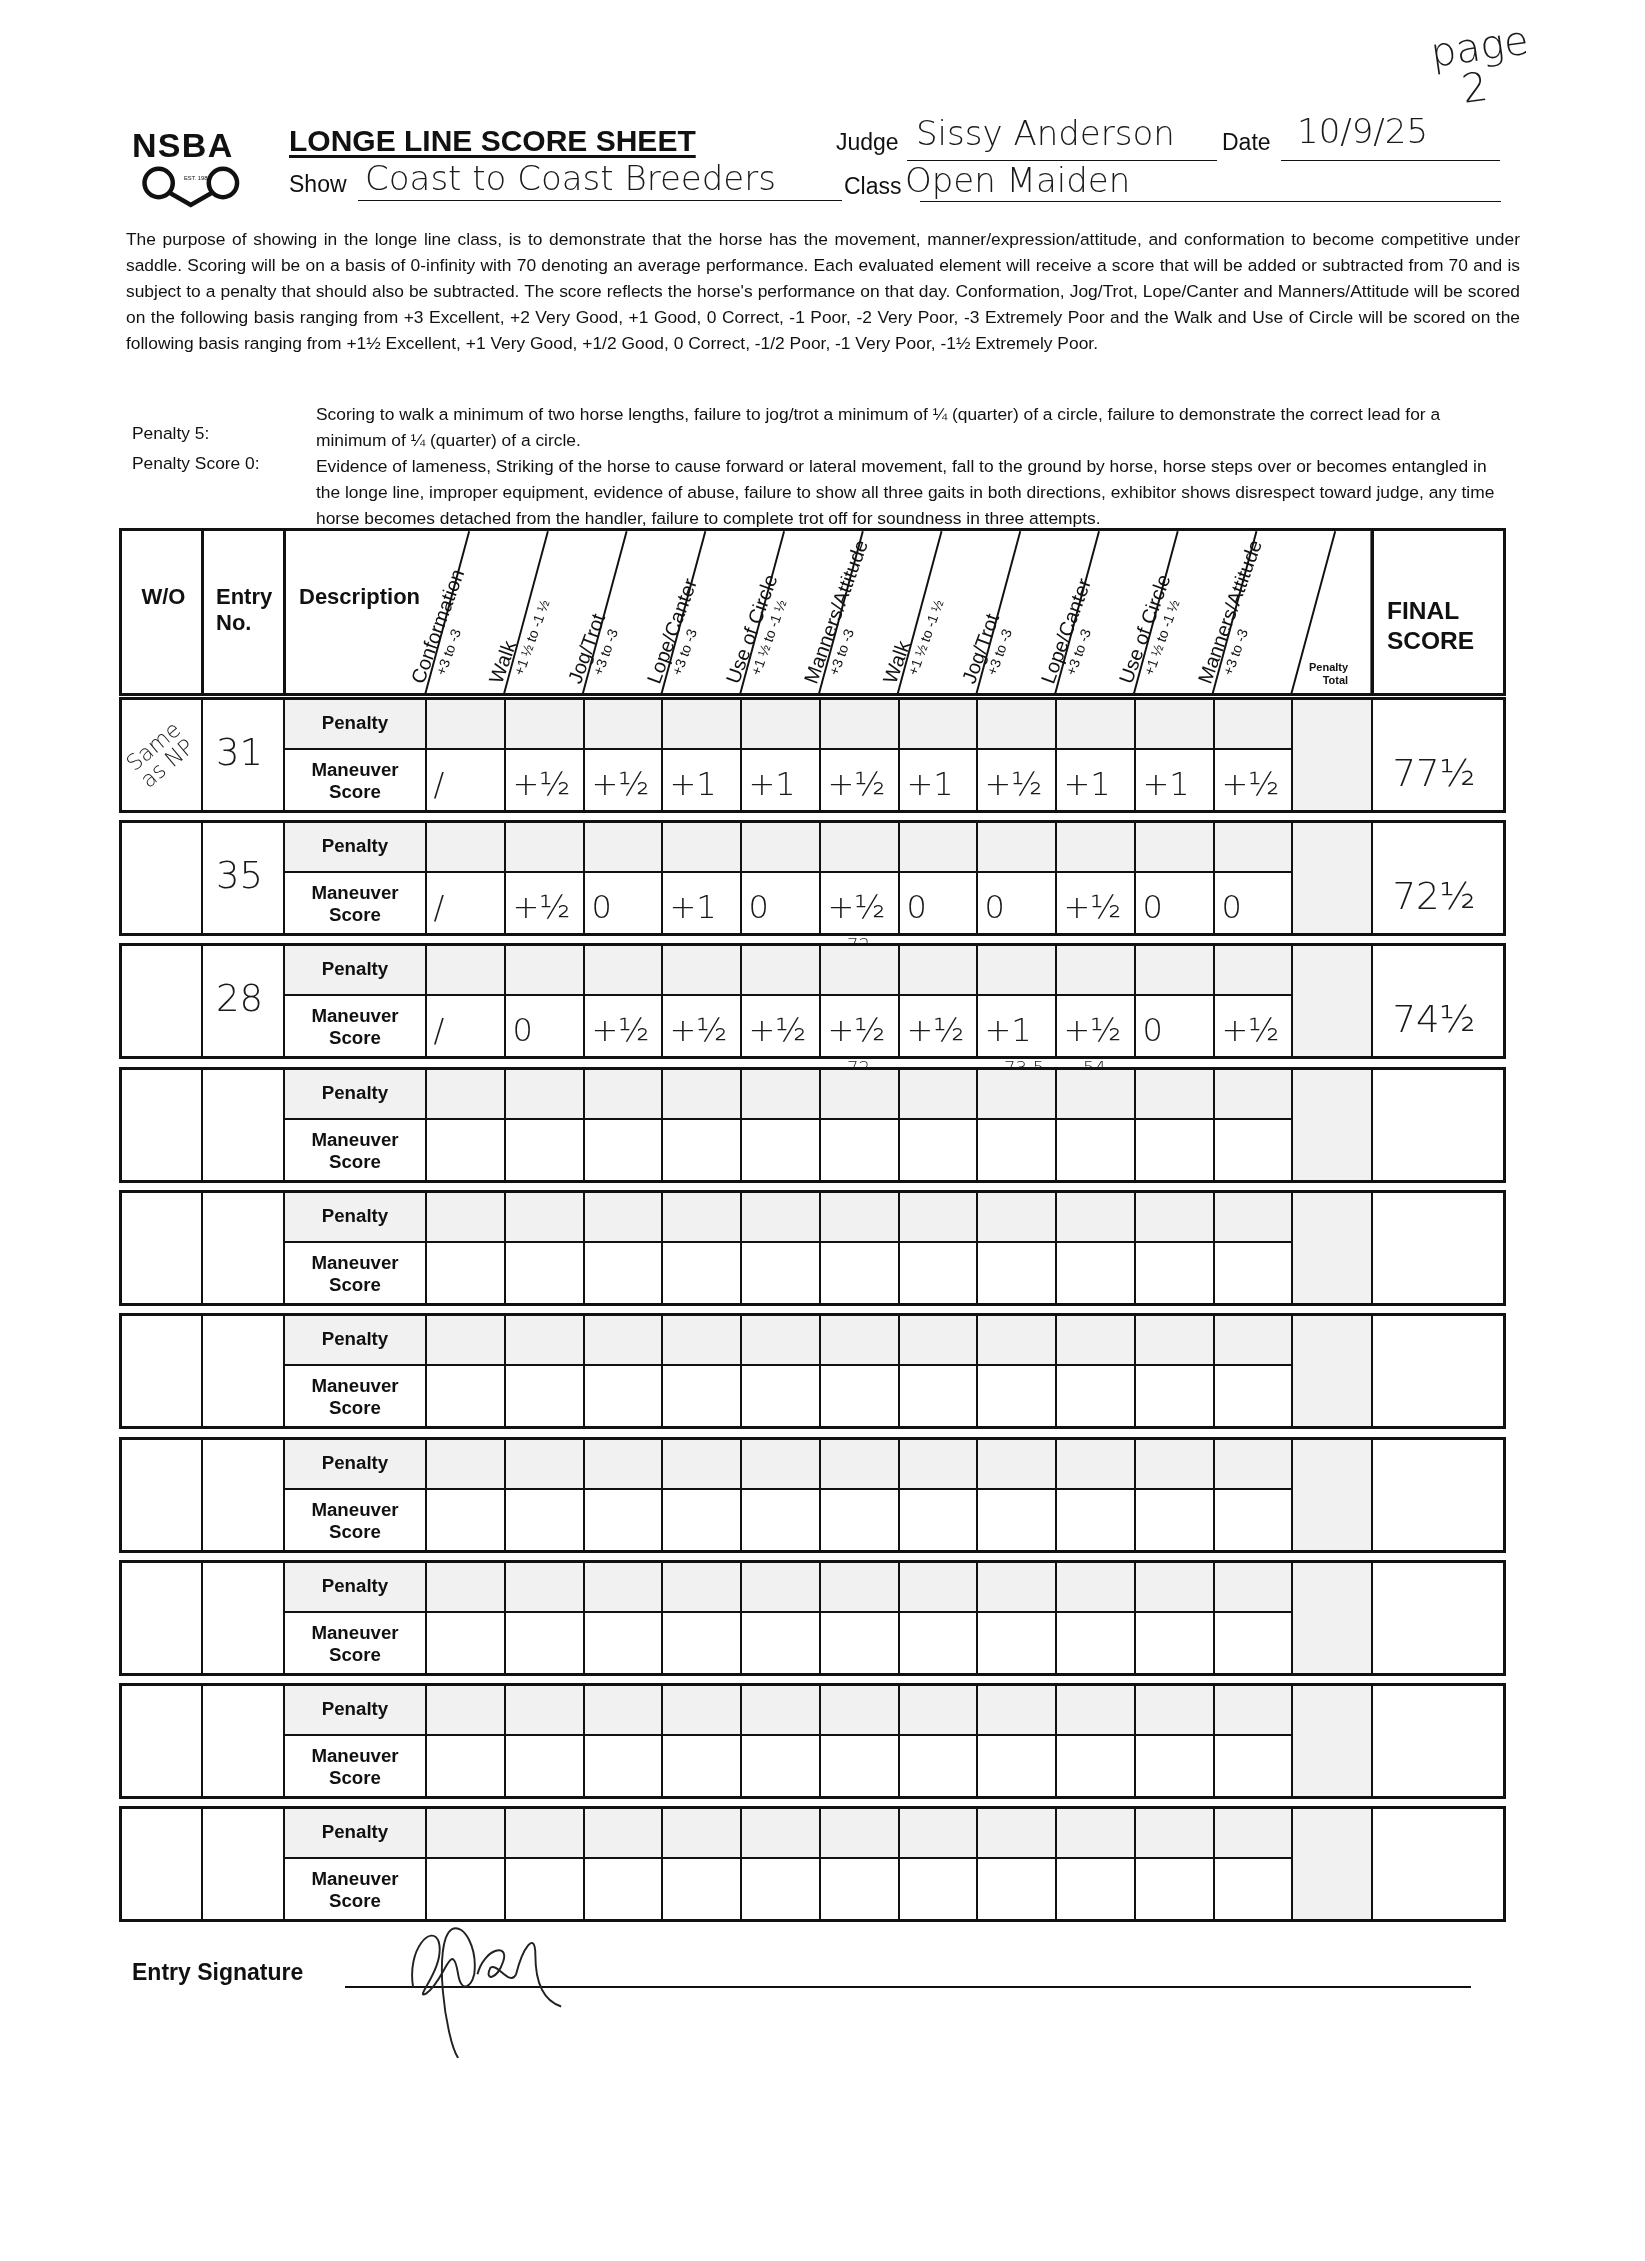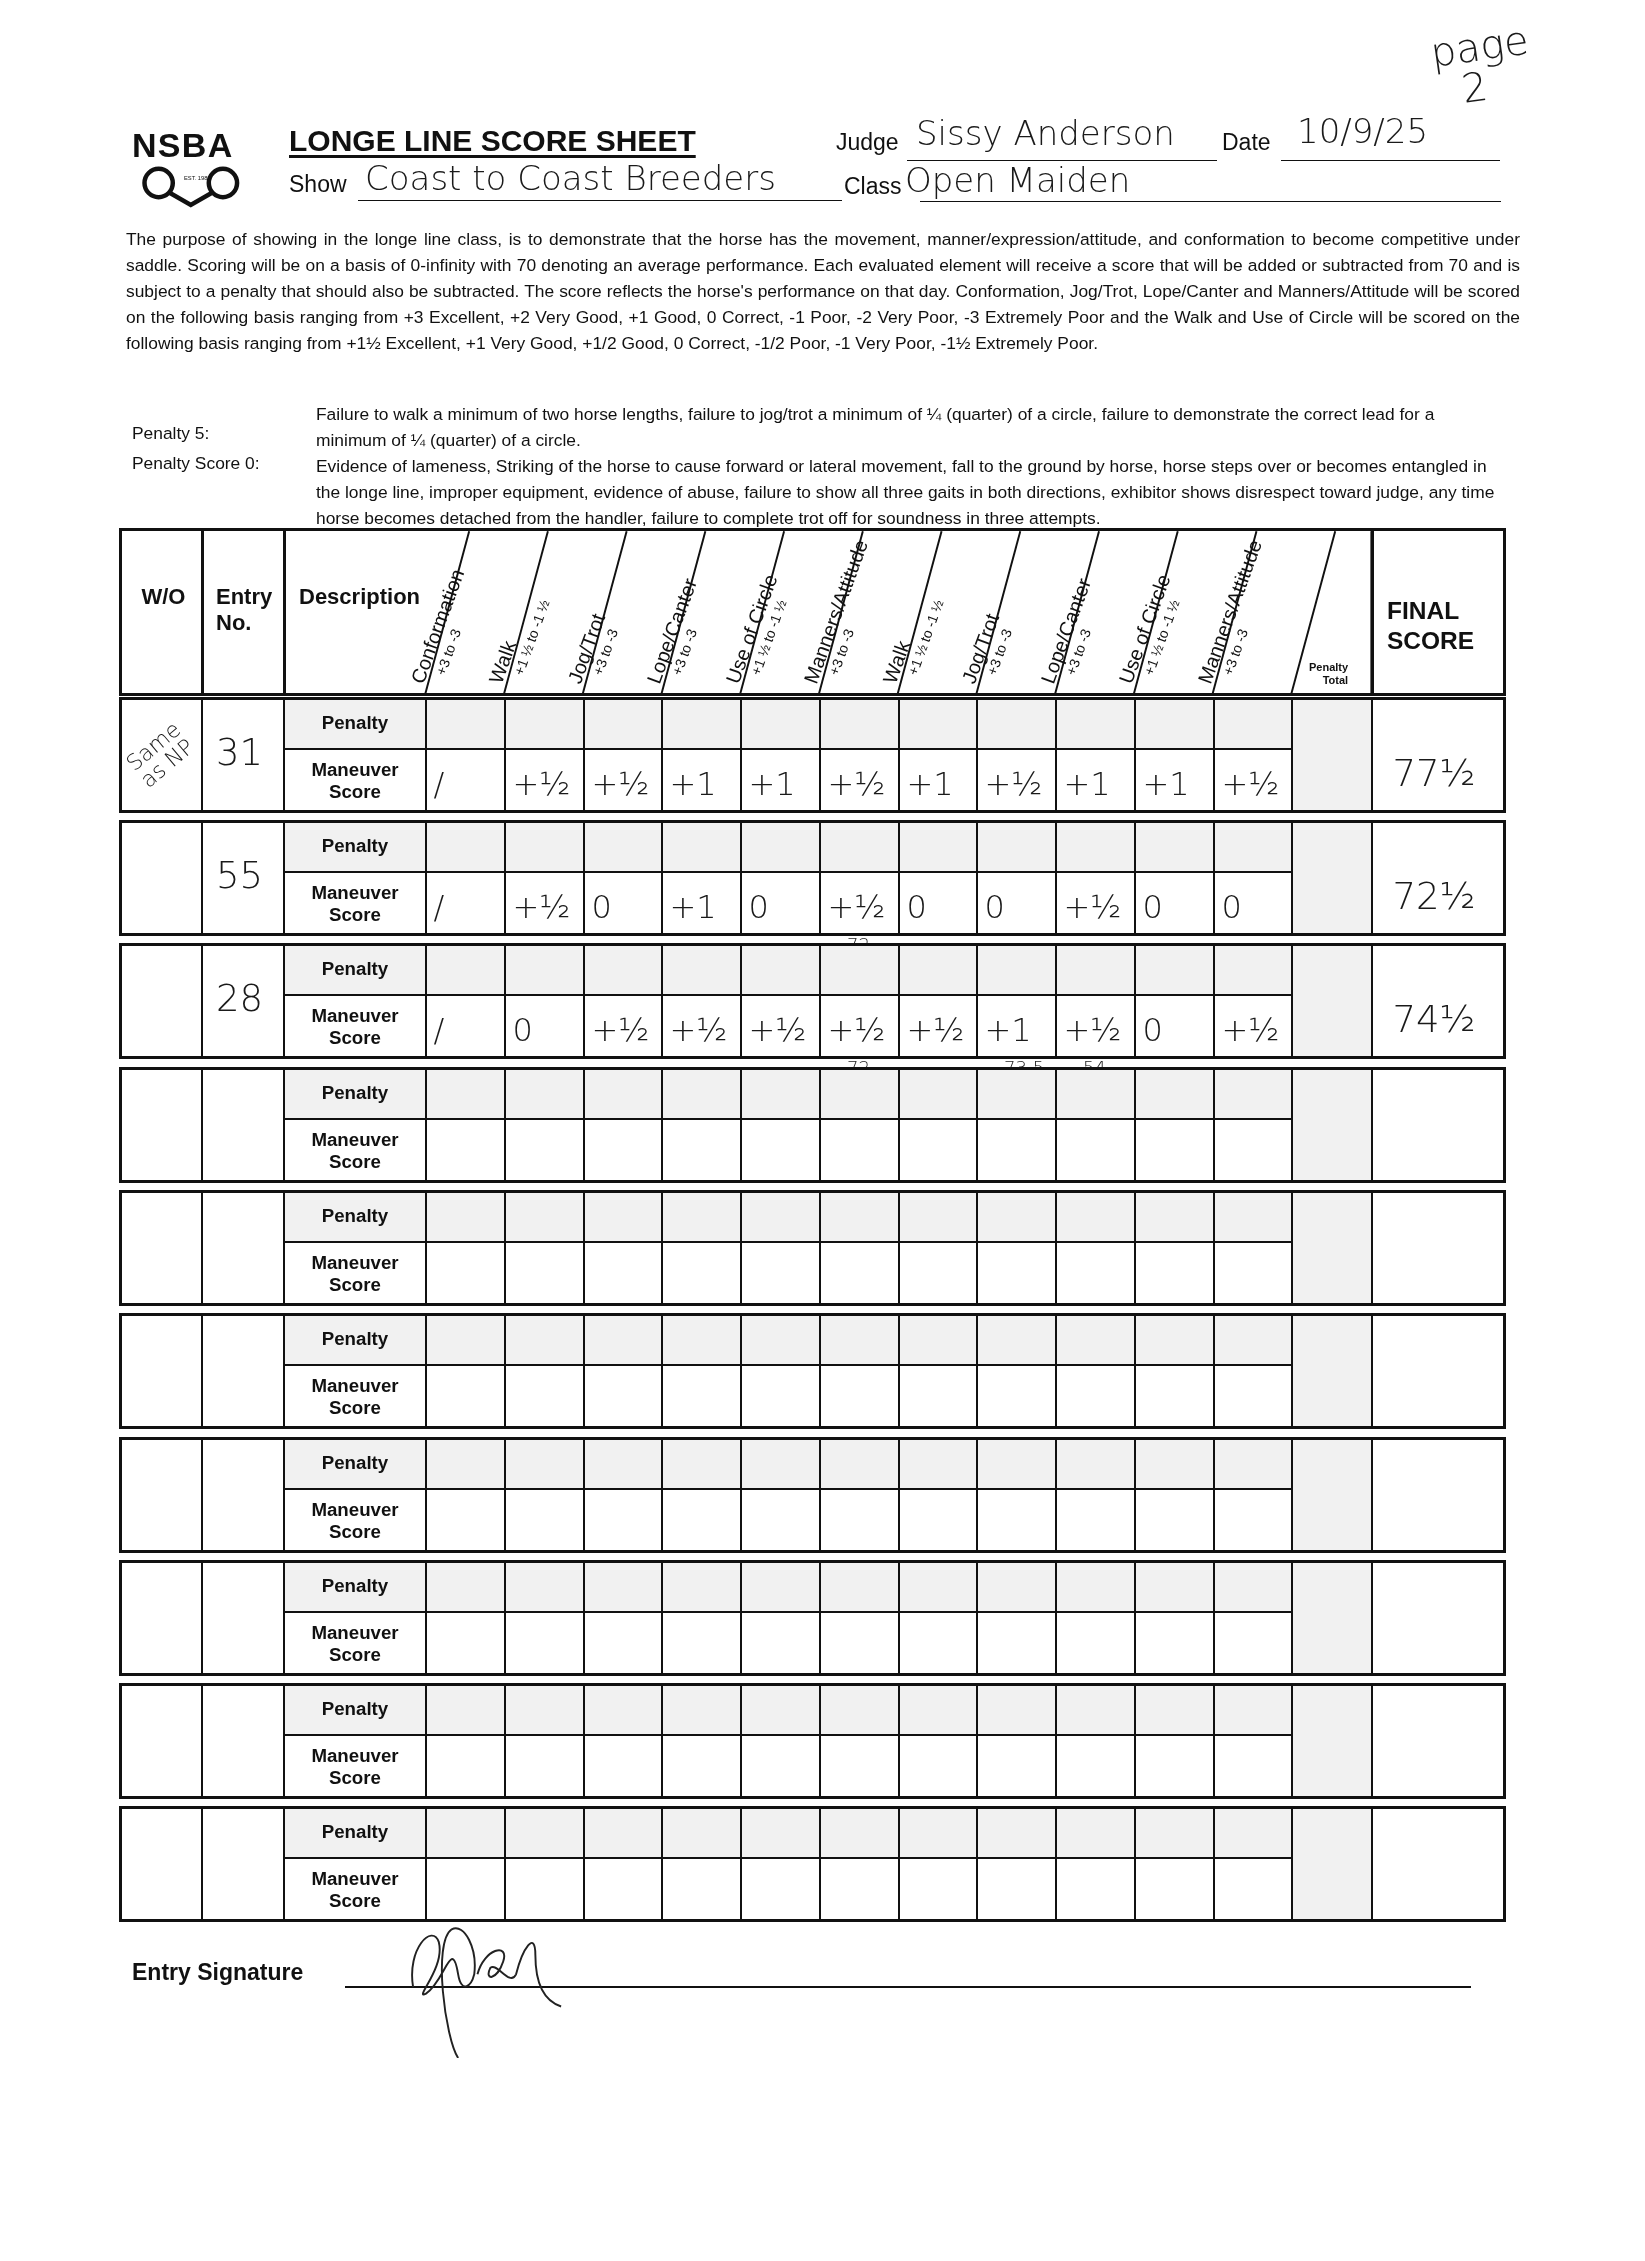--- a/index.html
+++ b/index.html
@@ -67,21 +67,21 @@
 <div class="abs lbl" style="left:289px;top:171px">Show</div>
 <div class="uline" style="left:358px;top:200px;width:484px"></div>
 <div class="hw hand" style="left:365px;top:158px">Coast to Coast Breeders</div>
 <div class="abs lbl" style="left:844px;top:173px">Class</div>
 <div class="uline" style="left:920px;top:201px;width:581px"></div>
 <div class="hw hand" style="left:905px;top:160px">Open Maiden</div>
 
 <div class="abs para" style="top:226px">The purpose of showing in the longe line class, is to demonstrate that the horse has the movement, manner/expression/attitude, and conformation to become competitive under saddle. Scoring will be on a basis of 0-infinity with 70 denoting an average performance. Each evaluated element will receive a score that will be added or subtracted from 70 and is subject to a penalty that should also be subtracted. The score reflects the horse's performance on that day. Conformation, Jog/Trot, Lope/Canter and Manners/Attitude will be scored on the following basis ranging from +3 Excellent, +2 Very Good, +1 Good, 0 Correct, -1 Poor, -2 Very Poor, -3 Extremely Poor and the Walk and Use of Circle will be scored on the following basis ranging from +1½ Excellent, +1 Very Good, +1/2 Good, 0 Correct, -1/2 Poor, -1 Very Poor, -1½ Extremely Poor.</div>
 
 <div class="abs pen-lbl" style="top:423px">Penalty 5:</div>
-<div class="abs pen-txt" style="top:401px">Failure to walk a minimum of two horse lengths, failure to jog/trot a minimum of ¼ (quarter) of a circle, failure to demonstrate the correct lead for a minimum of ¼ (quarter) of a circle.</div>
+<div class="abs pen-txt" style="top:401px">Scoring to walk a minimum of two horse lengths, failure to jog/trot a minimum of ¼ (quarter) of a circle, failure to demonstrate the correct lead for a minimum of ¼ (quarter) of a circle.</div>
 <div class="abs pen-lbl" style="top:453px">Penalty Score 0:</div>
 <div class="abs pen-txt" style="top:453px">Evidence of lameness, Striking of the horse to cause forward or lateral movement, fall to the ground by horse, horse steps over or becomes entangled in the longe line, improper equipment, evidence of abuse, failure to show all three gaits in both directions, exhibitor shows disrespect toward judge, any time horse becomes detached from the handler, failure to complete trot off for soundness in three attempts.</div>
 
 <div class="hdr">
   <div class="vline" style="left:79px;top:0;height:163px"></div>
   <div class="vline" style="left:161px;top:0;height:163px"></div>
   <div class="vline" style="left:1249px;top:0;height:163px"></div>
   <div class="hdr-txt" style="left:19.4px;top:53px">W/O</div>
   <div class="hdr-txt" style="left:94px;top:53px">
     <div>Entry</div>
@@ -237,21 +237,21 @@
       </div>
       <div class="cell" style="left:1249px;right:0">
             <div class="final-hw hand" style="left:19.4px;top:52px">77½</div>
       </div>
     </div>
     <div class="row" style="top: 820px;">
       <div class="cell" style="left:0;width:79px;border-left:none">
             <div class="wo-hw hand" style="left:5.2px;top:26px;width:84px"></div>
       </div>
       <div class="cell" style="left:79px;width:82px">
-            <div class="final-hw hand" style="left:13px;top:31px">55</div>
+            <div class="final-hw hand" style="left:13px;top:31px">35</div>
       </div>
       <div class="cell" style="left:161px;width:142px">
             <div class="penrow" style="left:0;right:0">
               <div class="desc-pen" style="padding-top:11.6px">Penalty</div>
         </div>
             <div class="desc-man" style="position:absolute;top:59px;left:0;right:0">
               <div>Maneuver</div>
               <div>Score</div>
         </div>
       </div>

